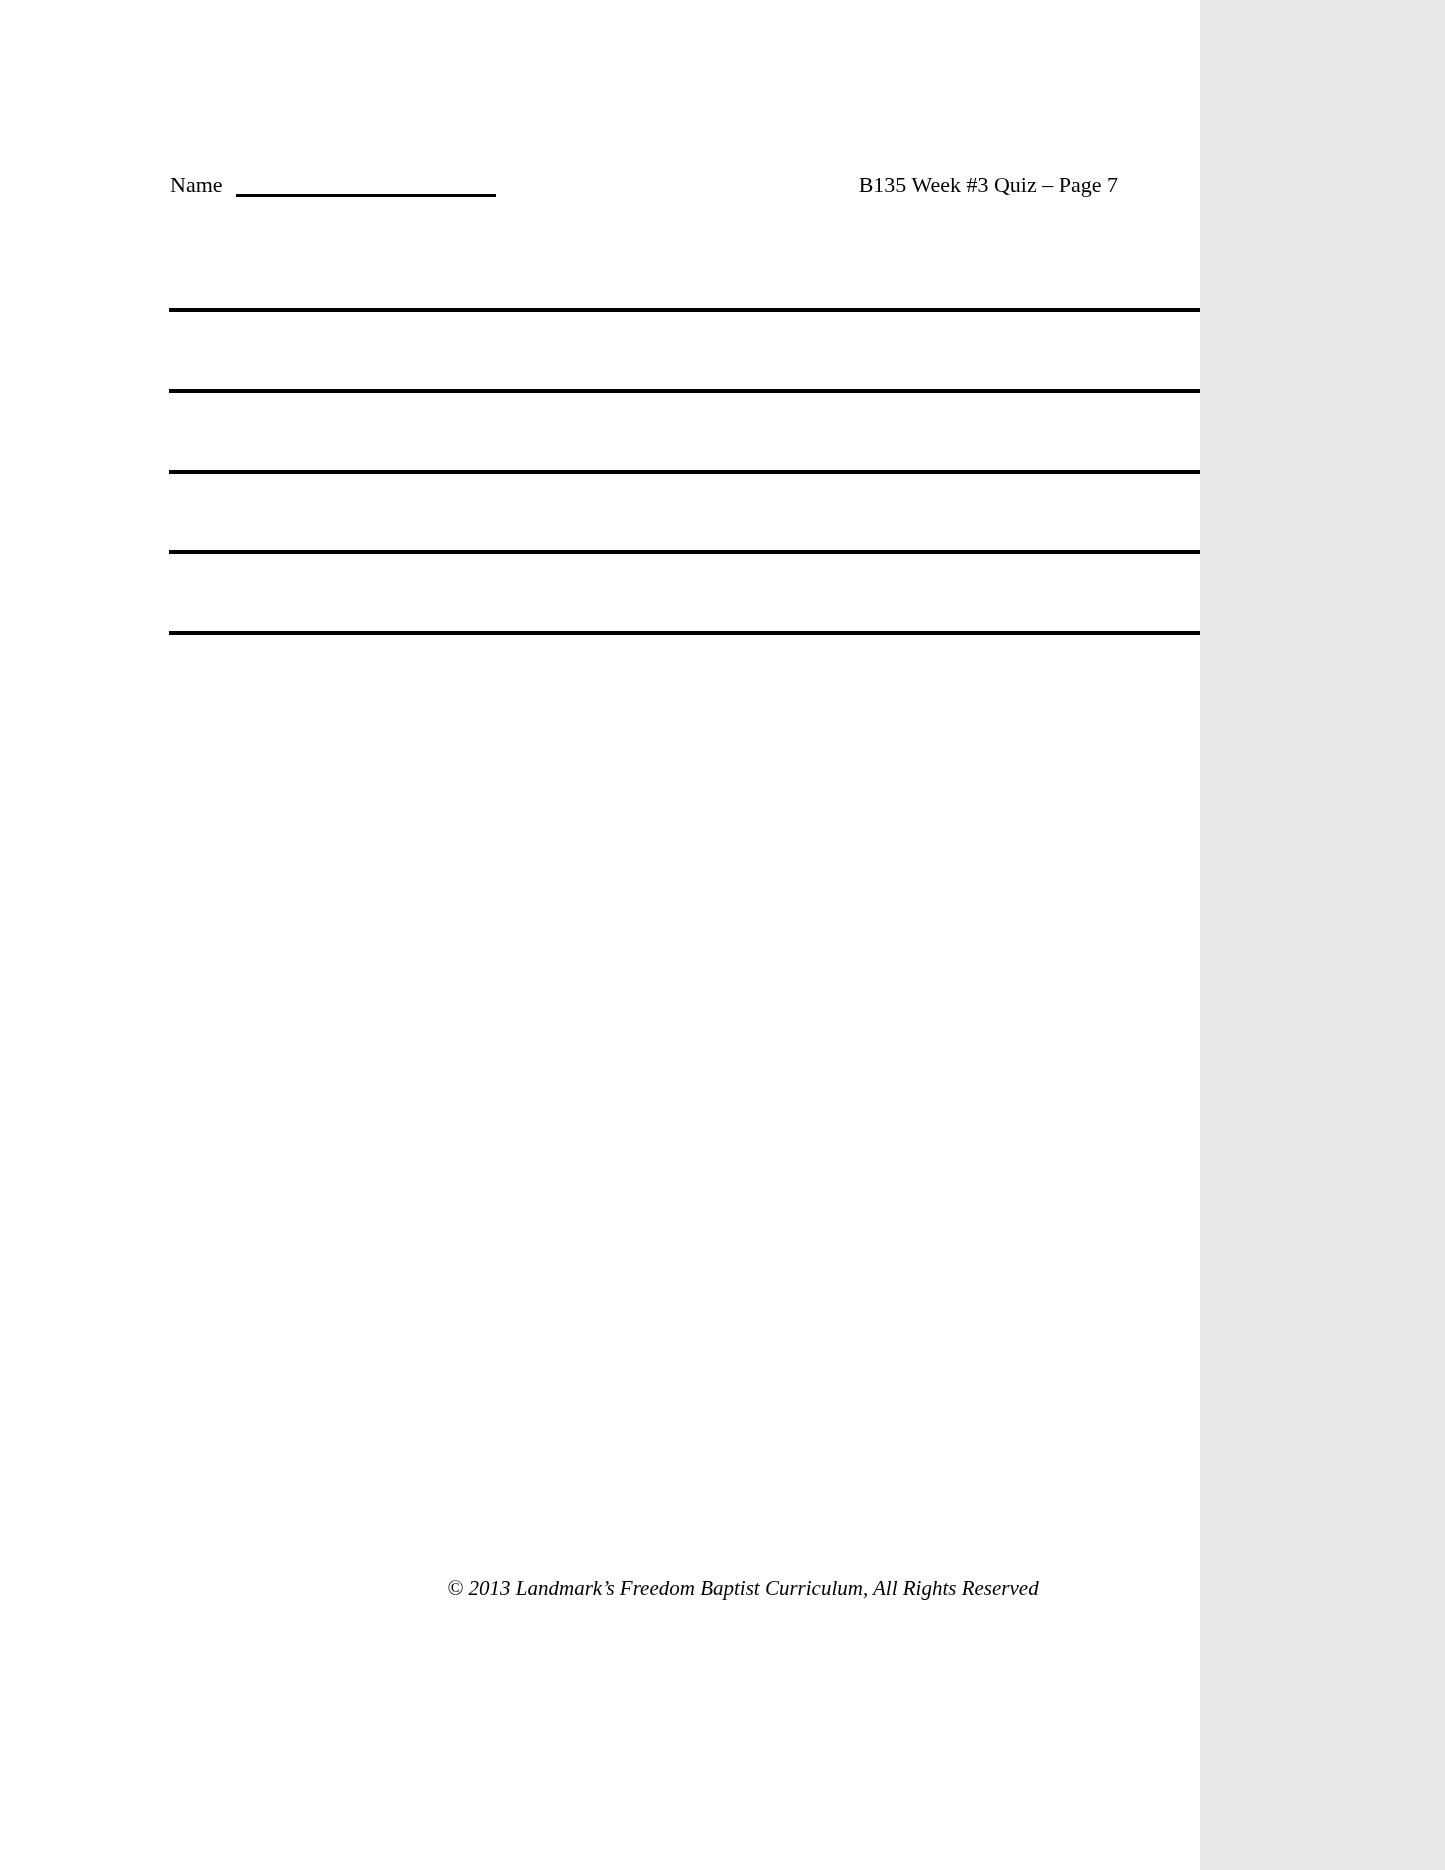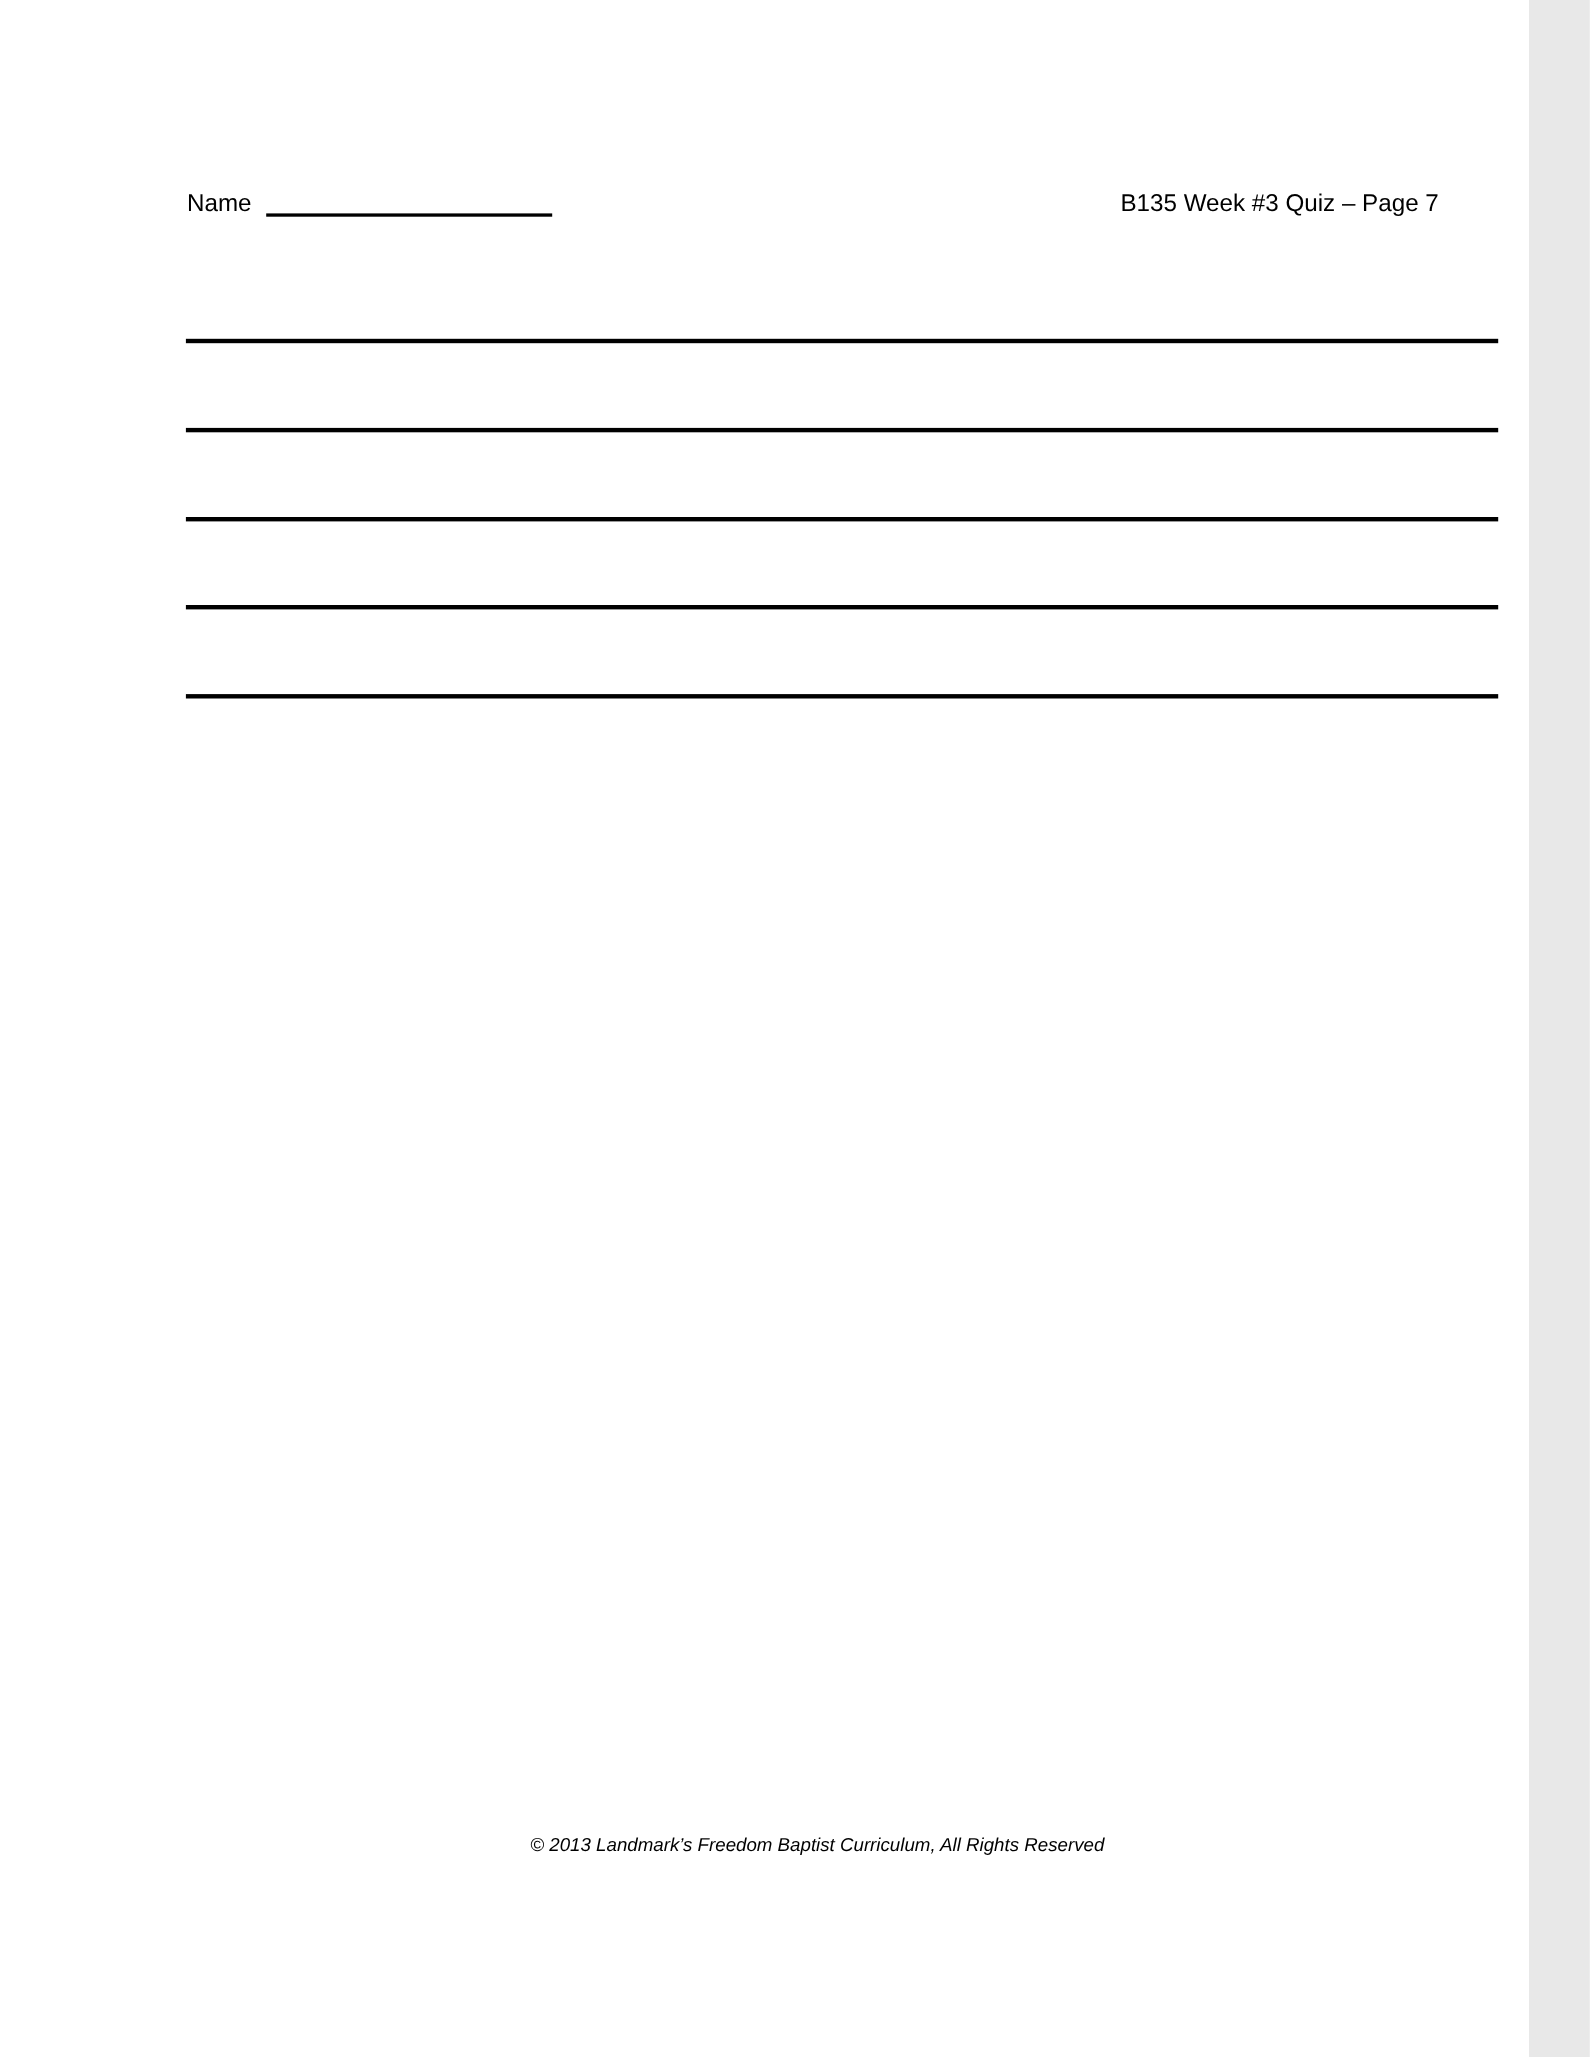--- a/index.html
+++ b/index.html
@@ -8,24 +8,24 @@
     --bg: #ffffff;
   }
   * { box-sizing: border-box; }
   html, body {
     margin: 0;
     padding: 0;
     background: #e8e8e8;
   }
   .page {
     position: relative;
-    width: 1390px;
+    width: 1200px;
     height: 1870px;
     background: var(--bg);
-    font-family: Liberation Sans, sans-serif;
+    font-family: Liberation Serif, serif;
     color: var(--text);
     overflow: hidden;
   }
   .header-row {
     position: absolute;
     left: 170px;
     right: 82px;
     top: 170px;
     display: flex;
     justify-content: space-between;
@@ -66,24 +66,24 @@
     width: 1193px;
   }
   .writing-line {
     height: 4px;
     background: var(--rule);
     margin-bottom: 76.75px;
   }
   .writing-line:last-child { margin-bottom: 0; }
   .footer {
     position: absolute;
-    top: 1668px;
+    top: 1576px;
     left: 743px;
     transform: translateX(-50%);
-    font-size: 17px;
+    font-size: 21px;
     font-style: italic;
     white-space: nowrap;
   }
 </style>
 </head>
 <body>
 
 <div class="page">
 
   <div class="header-row">

